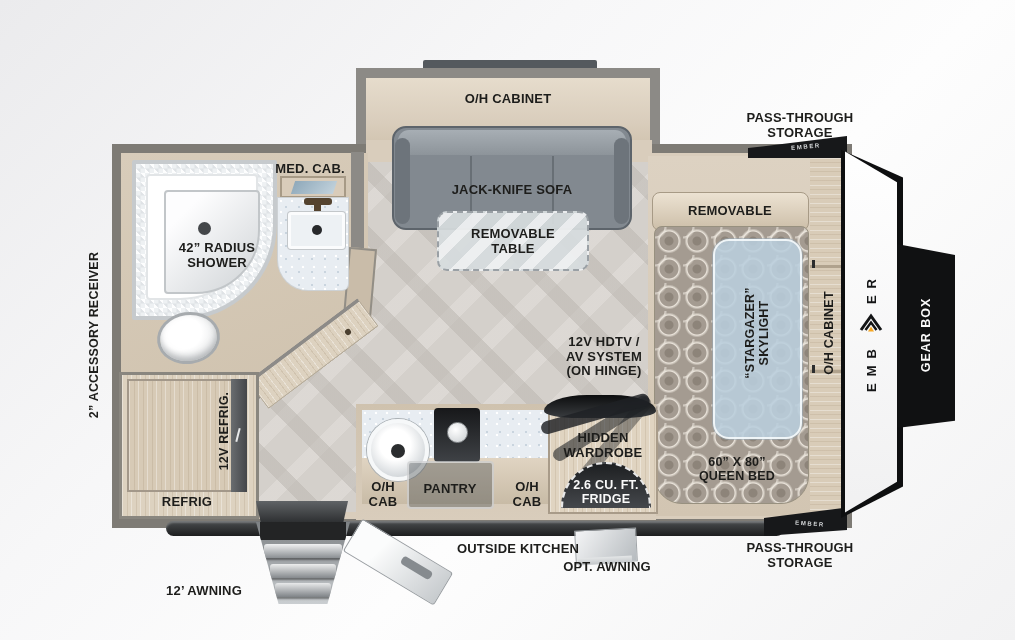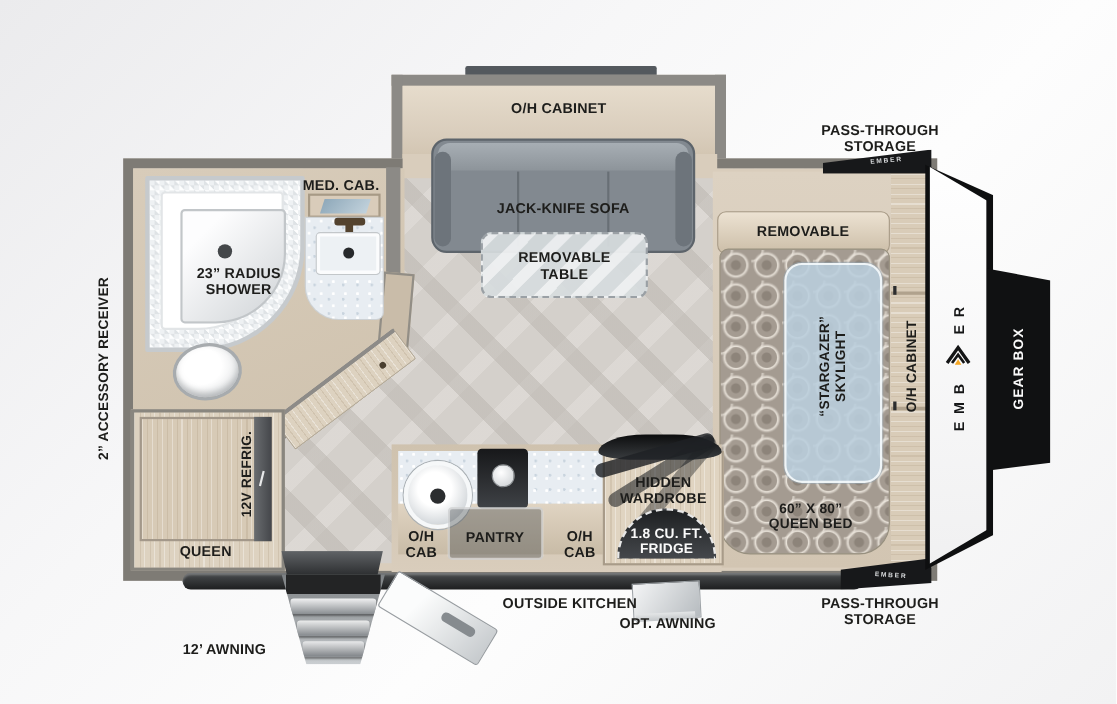--- a/index.html
+++ b/index.html
@@ -159,35 +159,38 @@
       <path d="M6.5 17 L12 9.5 L17.5 17" fill="none" stroke="#141516" stroke-width="2.4"></path>
       <polygon points="12,13.5 9,18.5 15,18.5" fill="#F5A623"></polygon>
     </svg>
     <span style="font-weight:bold;font-size:13px;letter-spacing:7px;color:#141516;">ER</span>
   </div>
 
   <div class="lbl" style="left:508px;top:99px;">O/H CABINET</div>
   <div class="lbl" style="left:800px;top:126px;">PASS-THROUGH
 STORAGE</div>
   <div class="lbl" style="left:310px;top:169px;">MED. CAB.</div>
-  <div class="lbl" style="left:217px;top:256px;">23” RADIUS
+  <div class="lbl" style="left:217px;top:256px;">42” RADIUS
 SHOWER</div>
   <div class="lbl rot small" style="left:94px;top:335px;width:220px;">2” ACCESSORY RECEIVER</div>
   <div class="lbl" style="left:512px;top:190px;">JACK-KNIFE SOFA</div>
   <div class="lbl" style="left:513px;top:242px;">REMOVABLE
 TABLE</div>
   <div class="lbl" style="left:730px;top:211px;">REMOVABLE</div>
   <div class="lbl rot small" style="left:757px;top:333px;width:150px;">“STARGAZER”
 SKYLIGHT</div>
   <div class="lbl rot small" style="left:829px;top:333px;width:130px;">O/H CABINET</div>
+  <div class="lbl" style="left:604px;top:357px;">12V HDTV /
+AV SYSTEM
+(ON HINGE)</div>
   <div class="lbl rot small" style="left:224px;top:431px;width:110px;">12V REFRIG.</div>
-  <div class="lbl" style="left:187px;top:502px;">QUEEN</div>
+  <div class="lbl" style="left:187px;top:502px;">REFRIG</div>
   <div class="lbl" style="left:603px;top:446px;">HIDDEN
 WARDROBE</div>
-  <div class="lbl white small" style="left:606px;top:492px;">1.8 CU. FT.
+  <div class="lbl white small" style="left:606px;top:492px;">2.6 CU. FT.
 FRIDGE</div>
   <div class="lbl" style="left:450px;top:489px;">PANTRY</div>
   <div class="lbl" style="left:383px;top:495px;">O/H
 CAB</div>
   <div class="lbl" style="left:527px;top:495px;">O/H
 CAB</div>
   <div class="lbl small" style="left:737px;top:469px;">60” X 80”
 QUEEN BED</div>
   <div class="lbl" style="left:204px;top:547px;margin-top:44px;">12’ AWNING</div>
   <div class="lbl" style="left:518px;top:549px;">OUTSIDE KITCHEN</div>

